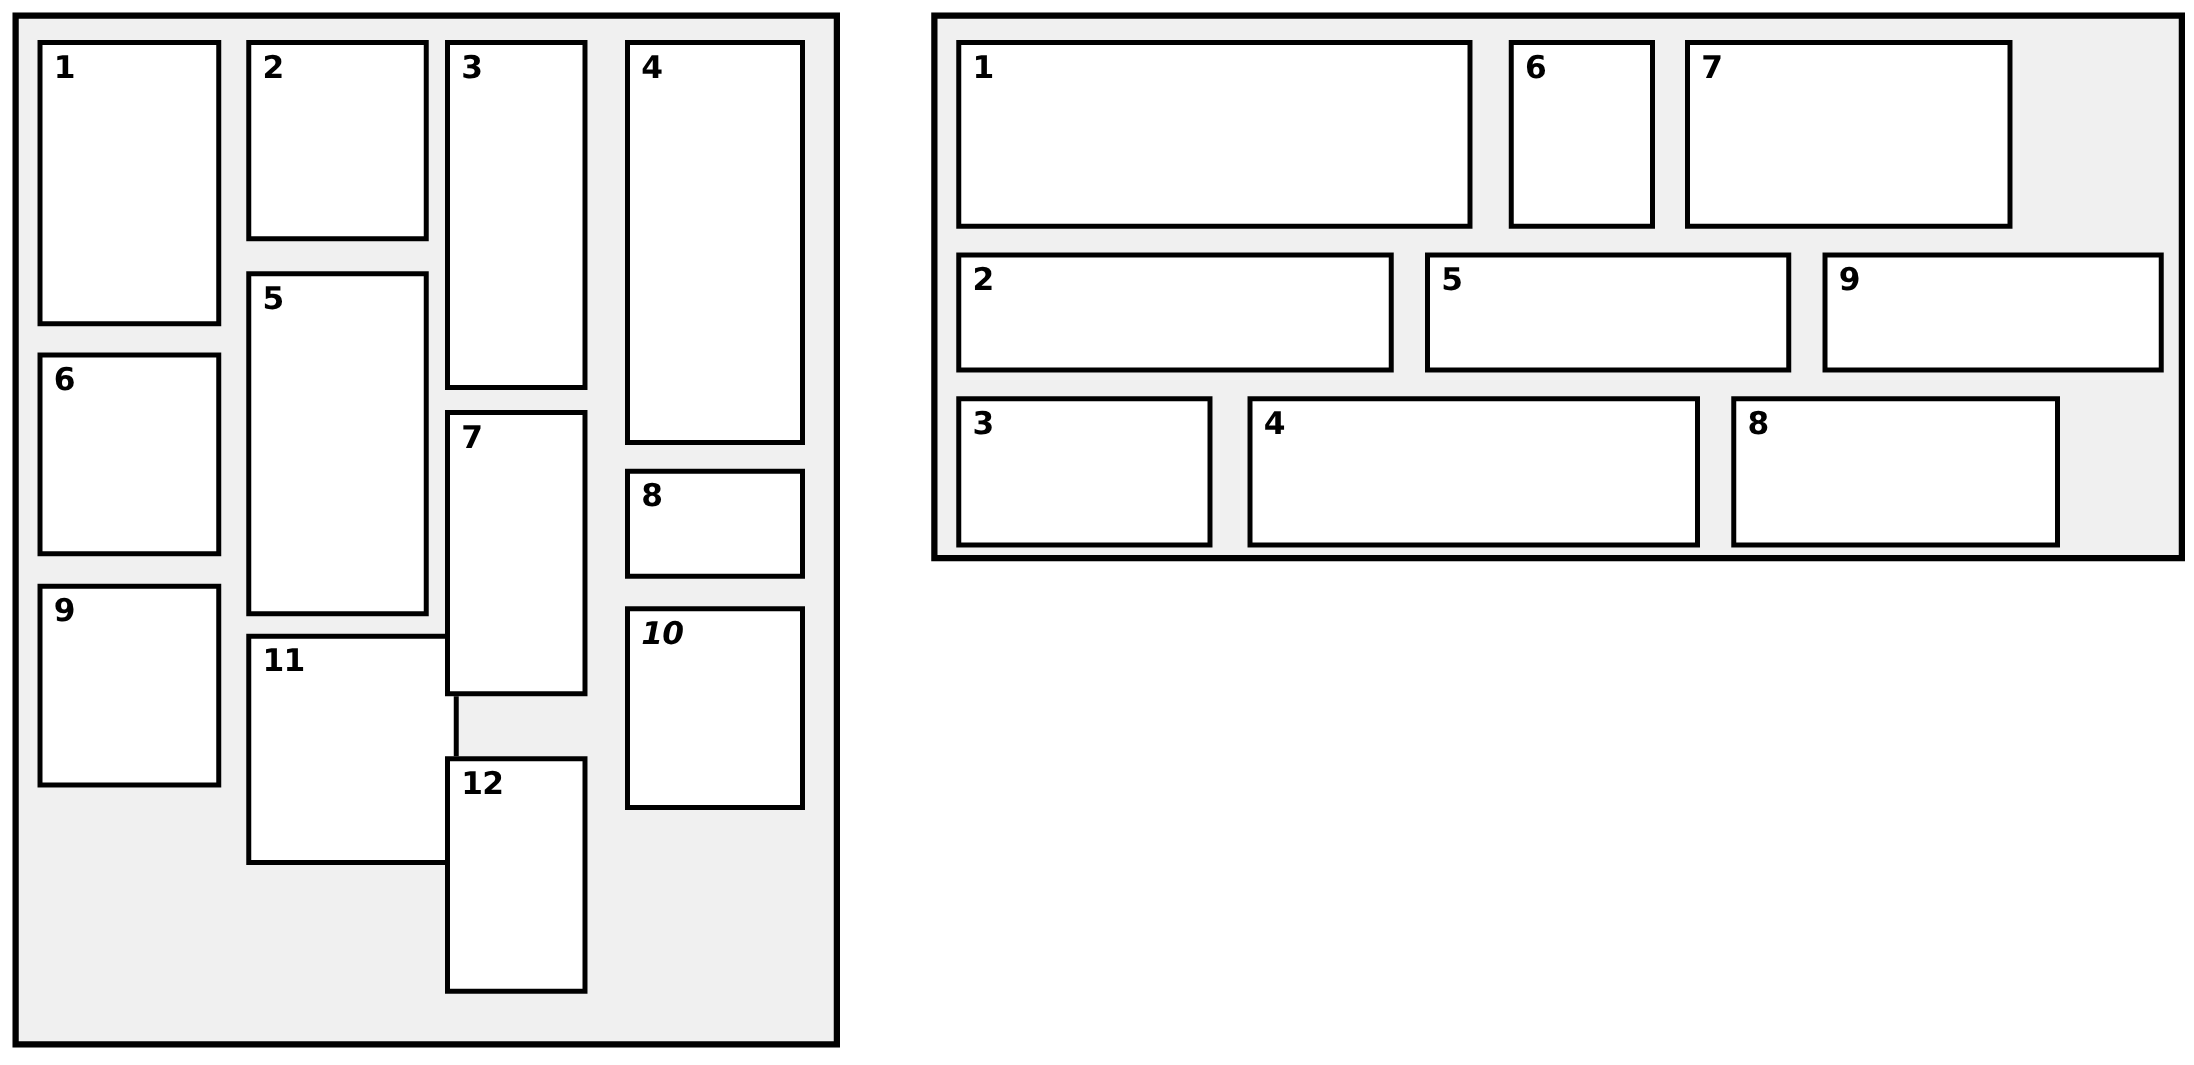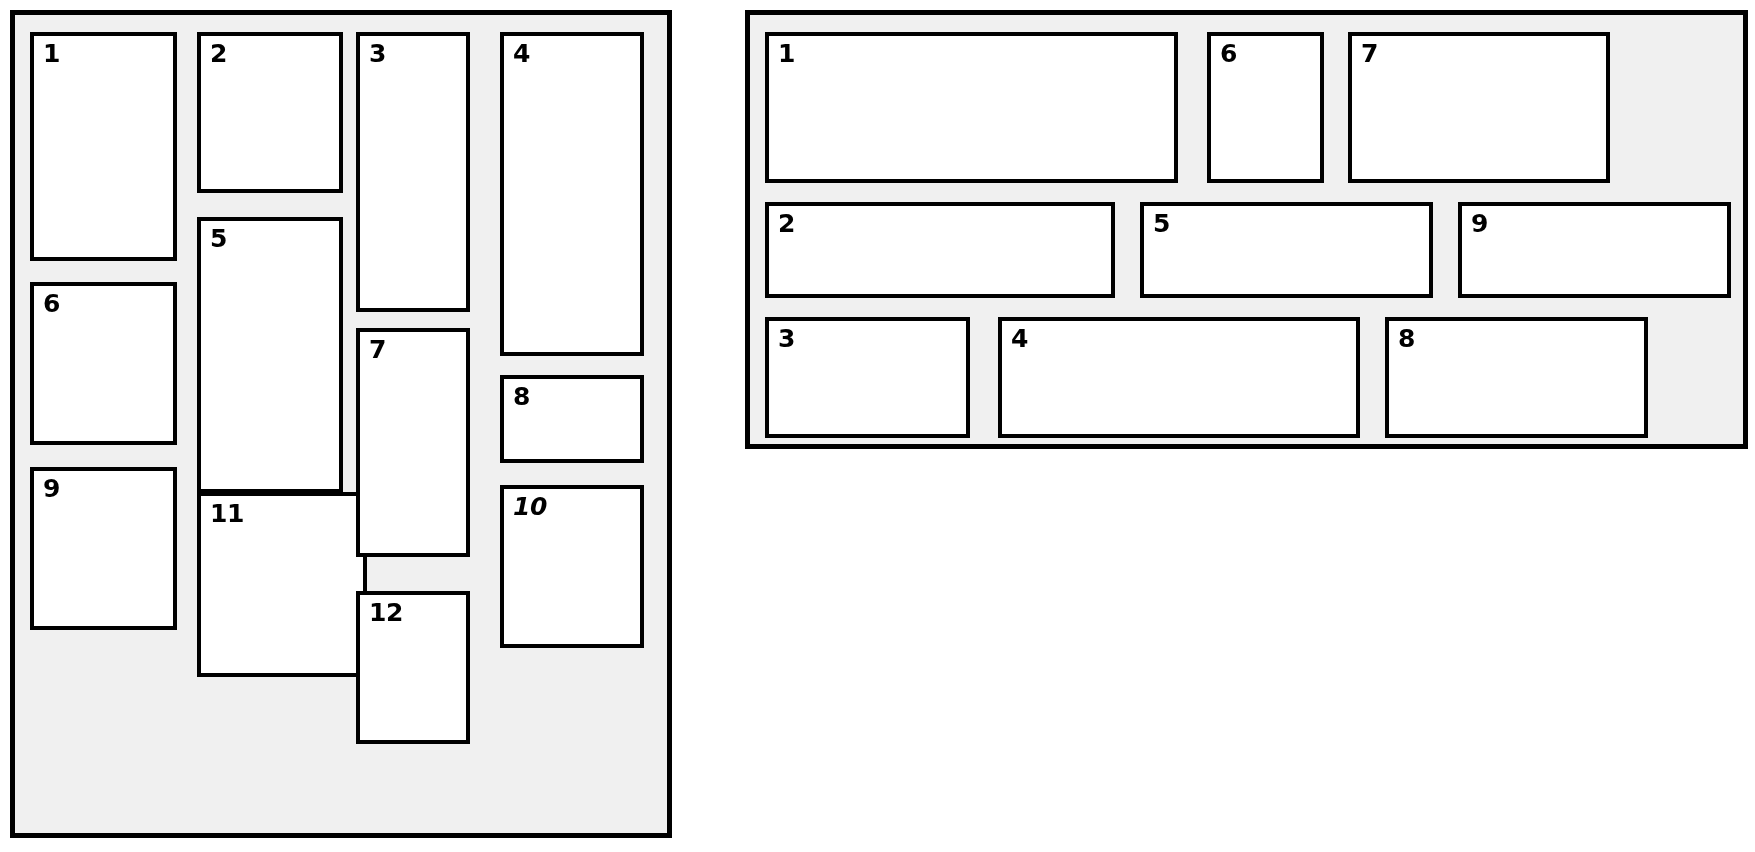--- a/index.html
+++ b/index.html
@@ -63,30 +63,30 @@
       </div>
       <div class="box" style="left: 15px; top: 452px; width: 147px; height: 163px; background: rgb(255, 255, 255); border-color: rgb(0, 0, 0); border-width: 4px;">
         <span class="box-label" style="font-size: 25px;">9</span>
       </div>
       <div class="box" style="left: 182px; top: 17px; width: 146px; height: 161px; background: rgb(255, 255, 255); border-color: rgb(0, 0, 0); border-width: 4px;">
         <span class="box-label" style="font-size: 25px;">2</span>
       </div>
       <div class="box" style="left: 182px; top: 202px; width: 146px; height: 276px; background: rgb(255, 255, 255); border-color: rgb(0, 0, 0); border-width: 4px;">
         <span class="box-label" style="font-size: 25px;">5</span>
       </div>
-      <div class="box" style="left: 182px; top: 477px; width: 170px; height: 185px; background: rgb(255, 255, 255); border-color: rgb(0, 0, 0); border-width: 4px;">
+      <div class="box" style="left: 182px; top: 492px; width: 170px; height: 185px; background: rgb(255, 255, 255); border-color: rgb(0, 0, 0); border-width: 4px;">
         <span class="box-label" style="font-size: 25px;">11</span>
       </div>
       <div class="box" style="left: 341px; top: 17px; width: 114px; height: 280px; background: rgb(255, 255, 255); border-color: rgb(0, 0, 0); border-width: 4px;">
         <span class="box-label" style="font-size: 25px;">3</span>
       </div>
       <div class="box" style="left: 341px; top: 313px; width: 114px; height: 229px; background: rgb(255, 255, 255); border-color: rgb(0, 0, 0); border-width: 4px;">
         <span class="box-label" style="font-size: 25px;">7</span>
       </div>
-      <div class="box" style="left: 341px; top: 576px; width: 114px; height: 153px; background: rgb(255, 255, 255); border-color: rgb(0, 0, 0); border-width: 4px;">
+      <div class="box" style="left: 341px; top: 590px; width: 114px; height: 190px; background: rgb(255, 255, 255); border-color: rgb(0, 0, 0); border-width: 4px;">
         <span class="box-label" style="font-size: 25px;">12</span>
       </div>
       <div class="box" style="left: 485px; top: 17px; width: 144px; height: 324px; background: rgb(255, 255, 255); border-color: rgb(0, 0, 0); border-width: 4px;">
         <span class="box-label" style="font-size: 25px;">4</span>
       </div>
       <div class="box" style="left: 485px; top: 360px; width: 144px; height: 88px; background: rgb(255, 255, 255); border-color: rgb(0, 0, 0); border-width: 4px;">
         <span class="box-label" style="font-size: 25px;">8</span>
       </div>
       <div class="box" style="left: 485px; top: 470px; width: 144px; height: 163px; background: rgb(255, 255, 255); border-color: rgb(0, 0, 0); border-width: 4px;">
         <span class="box-label" style="font-size: 25px; font-style: italic;">10</span>

